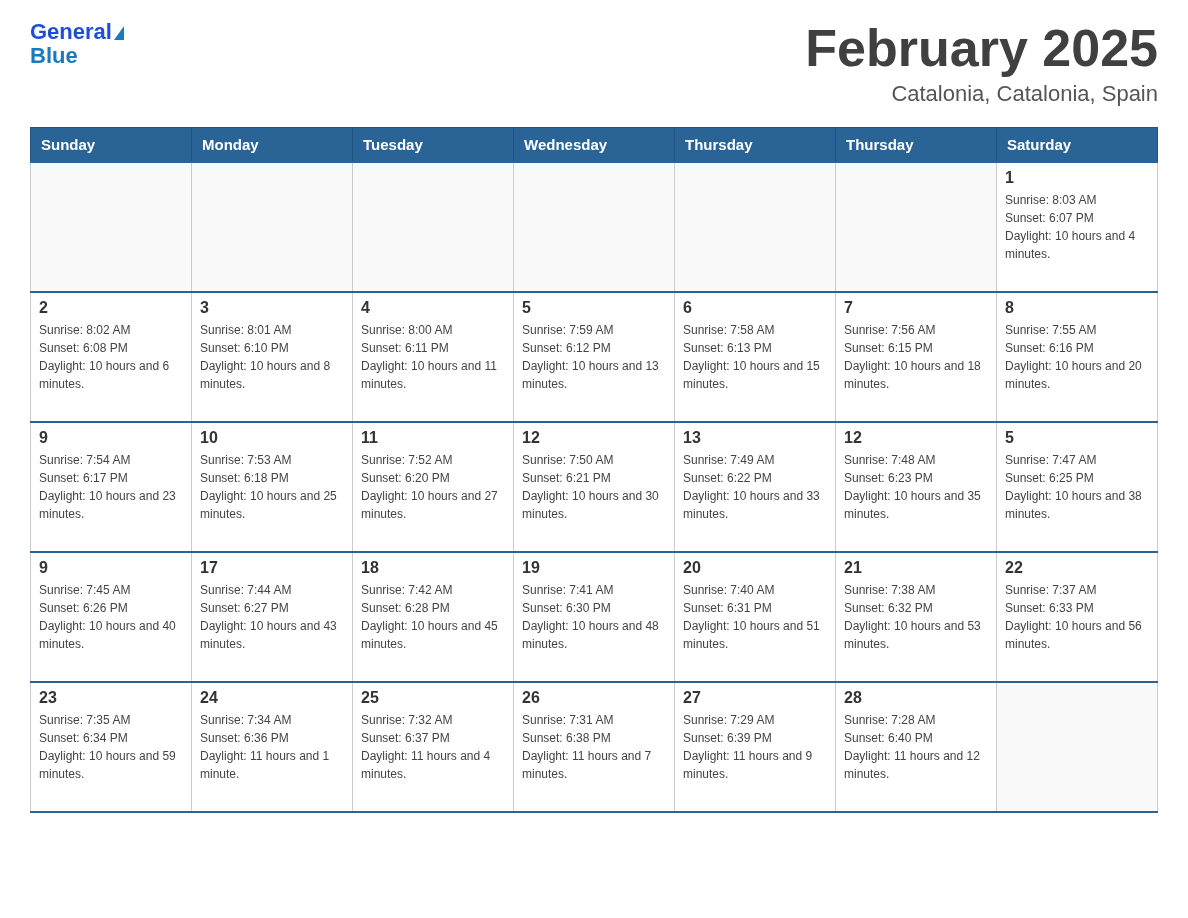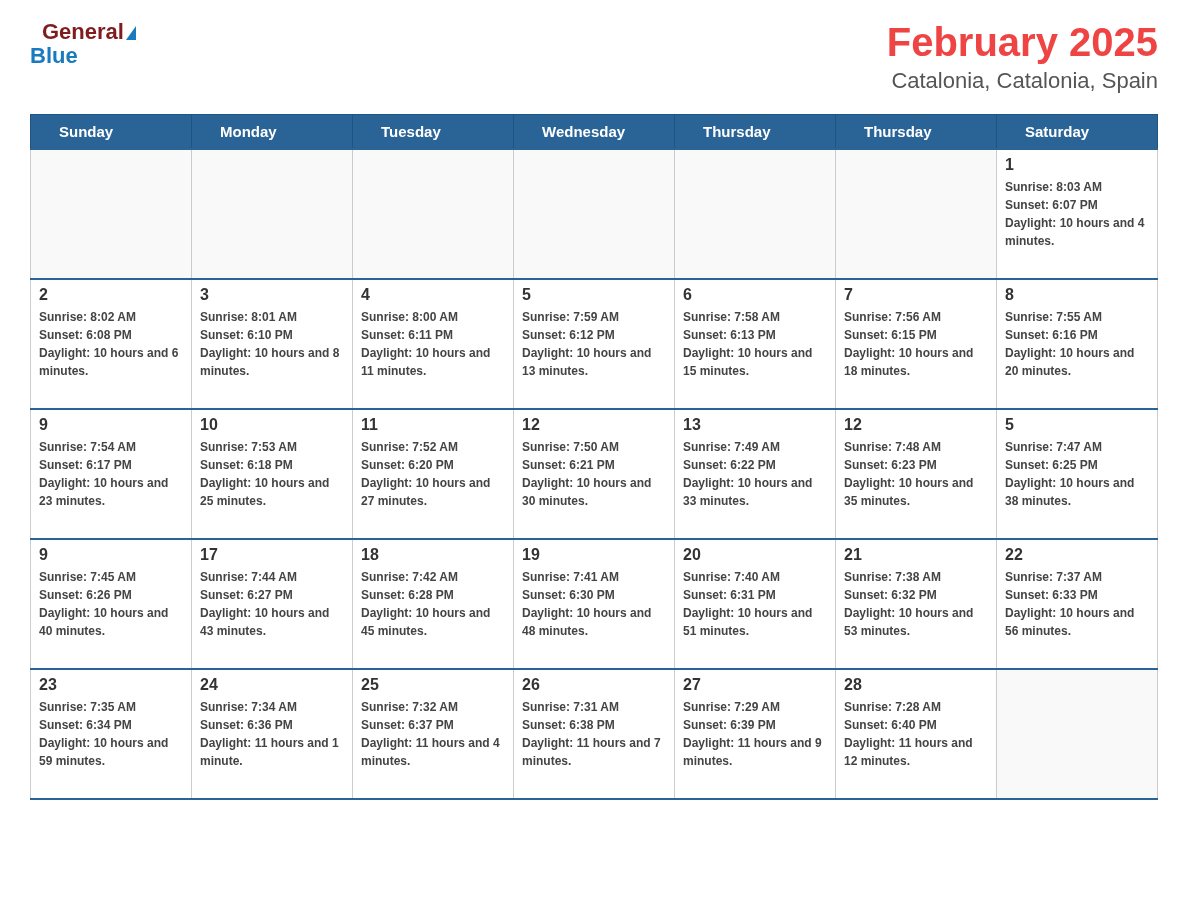--- a/index.html
+++ b/index.html
@@ -17,56 +17,56 @@
       align-items: flex-start;
       margin-bottom: 20px;
     }
     .logo {
       display: flex;
       flex-direction: column;
       font-size: 22px;
       font-weight: bold;
       line-height: 1.1;
     }
-    .logo-general { color: #7f1d1d; margin-left: 12px; }
+    .logo-general { color: #1d4ed8; }
     .logo-blue { color: #1a7abf; }
     .logo-triangle {
       display: inline-block;
       width: 0;
       height: 0;
       border-left: 10px solid transparent;
       border-bottom: 14px solid #1a7abf;
       margin-left: 2px;
       vertical-align: middle;
     }
     .title-area {
       text-align: right;
     }
     .month-title {
-      font-size: 40px;
-      font-weight: bold;
-      color: #ef4444;
+      font-size: 52px;
+      font-weight: bold;
+      color: #404040;
       line-height: 1.1;
     }
     .location-title {
       font-size: 22px;
       color: #555;
       margin-top: 4px;
     }
     .calendar {
       width: 100%;
       border-collapse: collapse;
       border: 1px solid #ccc;
     }
     .calendar th {
       background-color: #2a6496;
       color: #fff;
       font-size: 15px;
       font-weight: bold;
-      padding: 8px 28px;
+      padding: 8px 10px;
       text-align: left;
       border: 1px solid #1e5580;
     }
     .calendar td {
       vertical-align: top;
       width: calc(100% / 7);
       padding: 6px 8px;
       border: 1px solid #ccc;
       font-size: 12.5px;
       color: #333;
@@ -77,21 +77,20 @@
       font-size: 16px;
       font-weight: bold;
       color: #333;
       display: block;
       margin-bottom: 4px;
     }
     .day-info {
       font-size: 12px;
       color: #444;
       line-height: 1.5;
-      font-weight: bold;
     }
     .empty-cell {
       background: #f9f9f9;
     }
     tr {
       border-bottom: 2px solid #2a6496;
     }
   </style>
 </head>
 <body>

